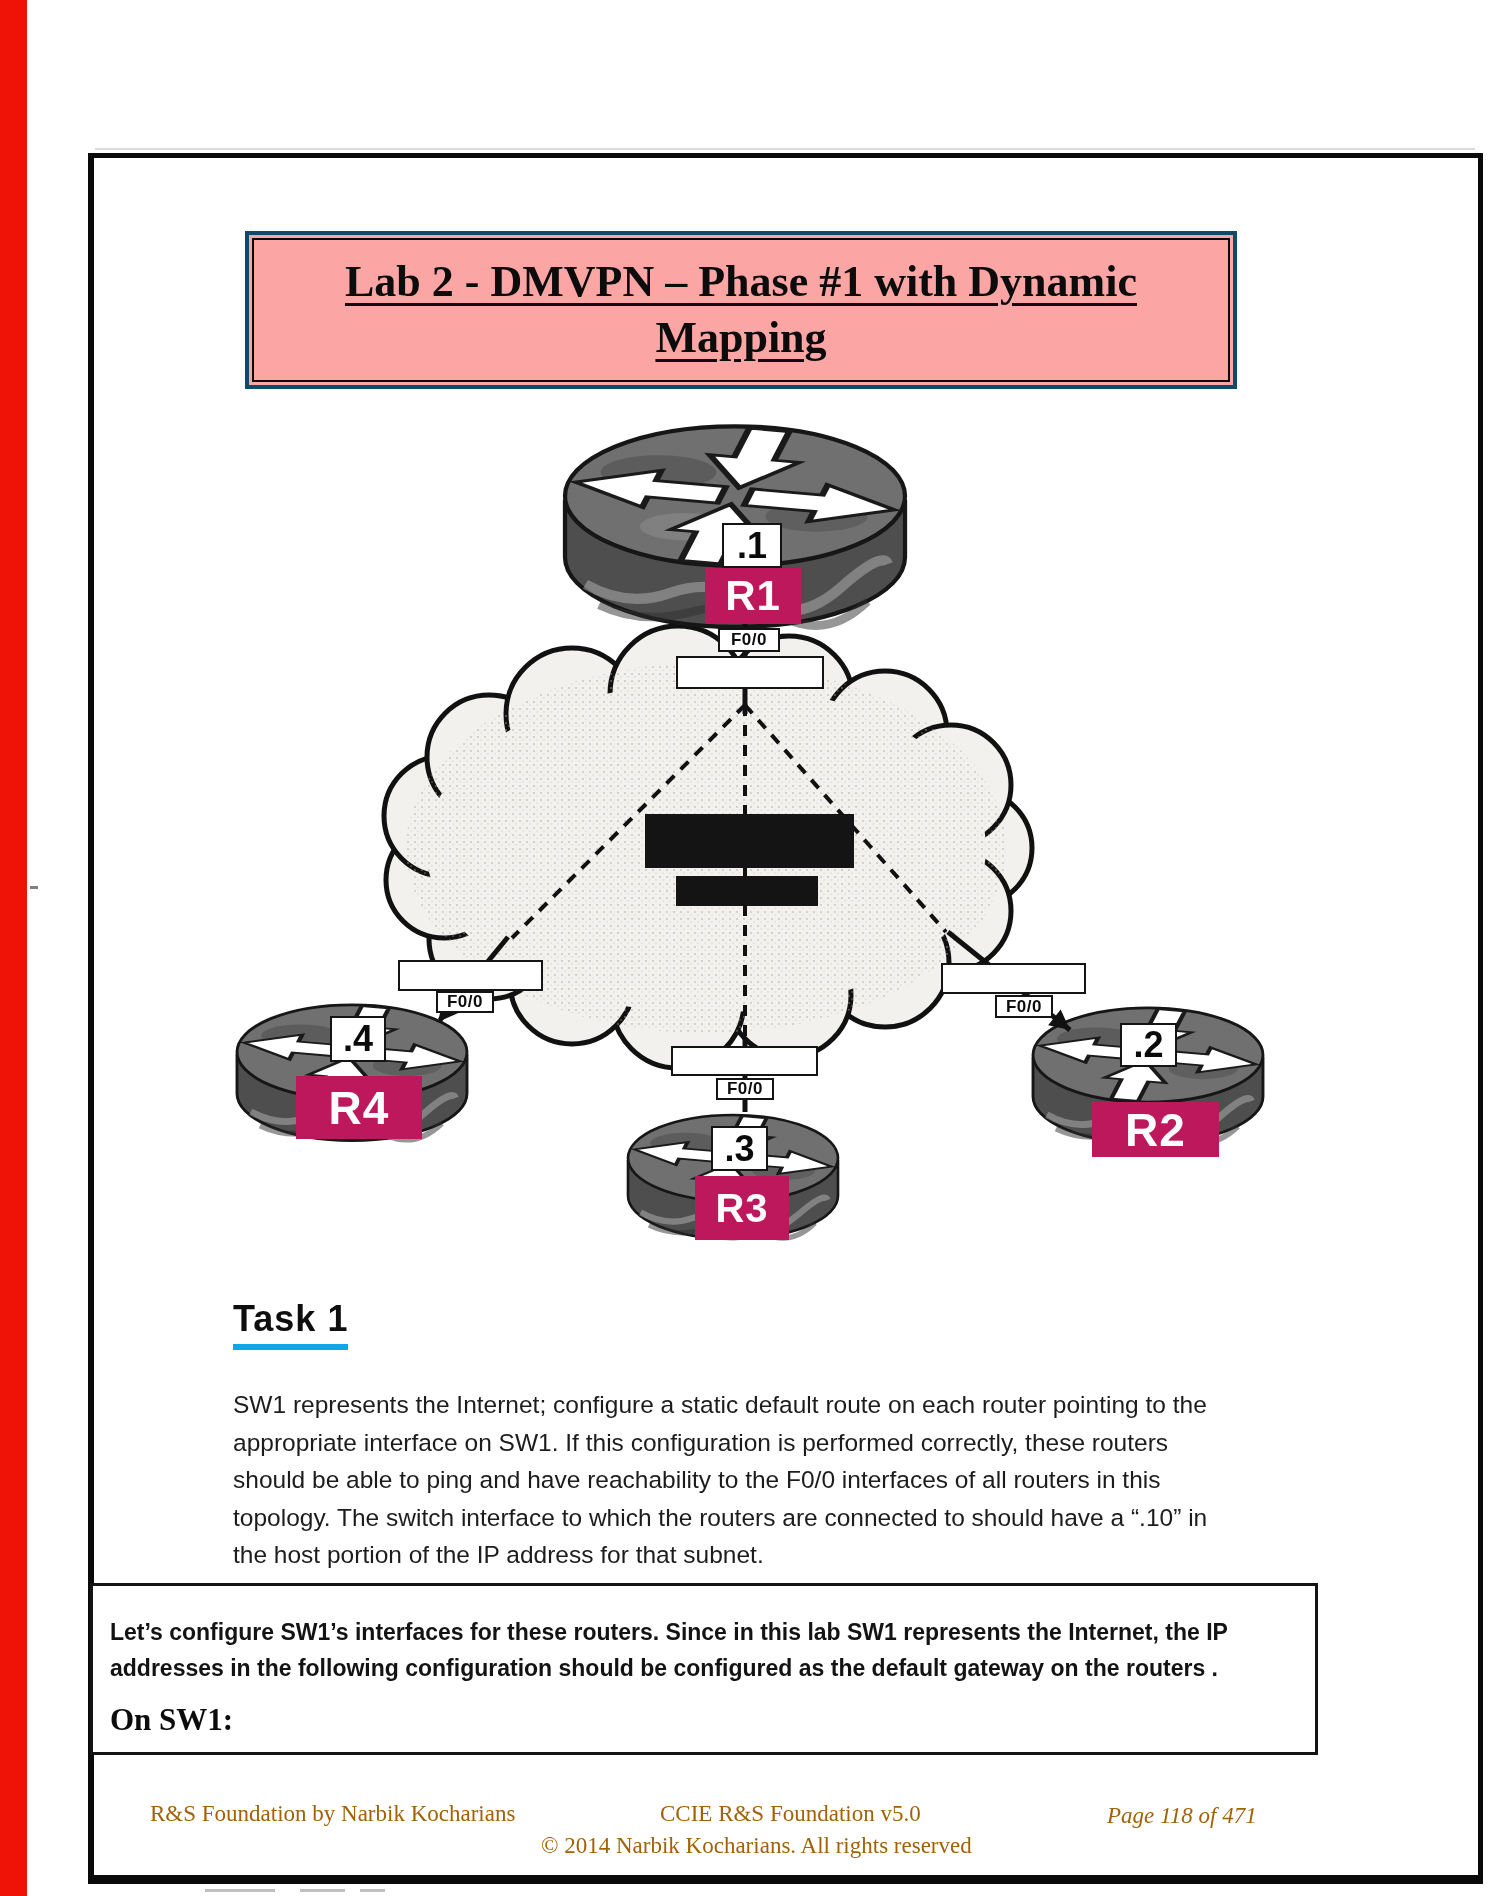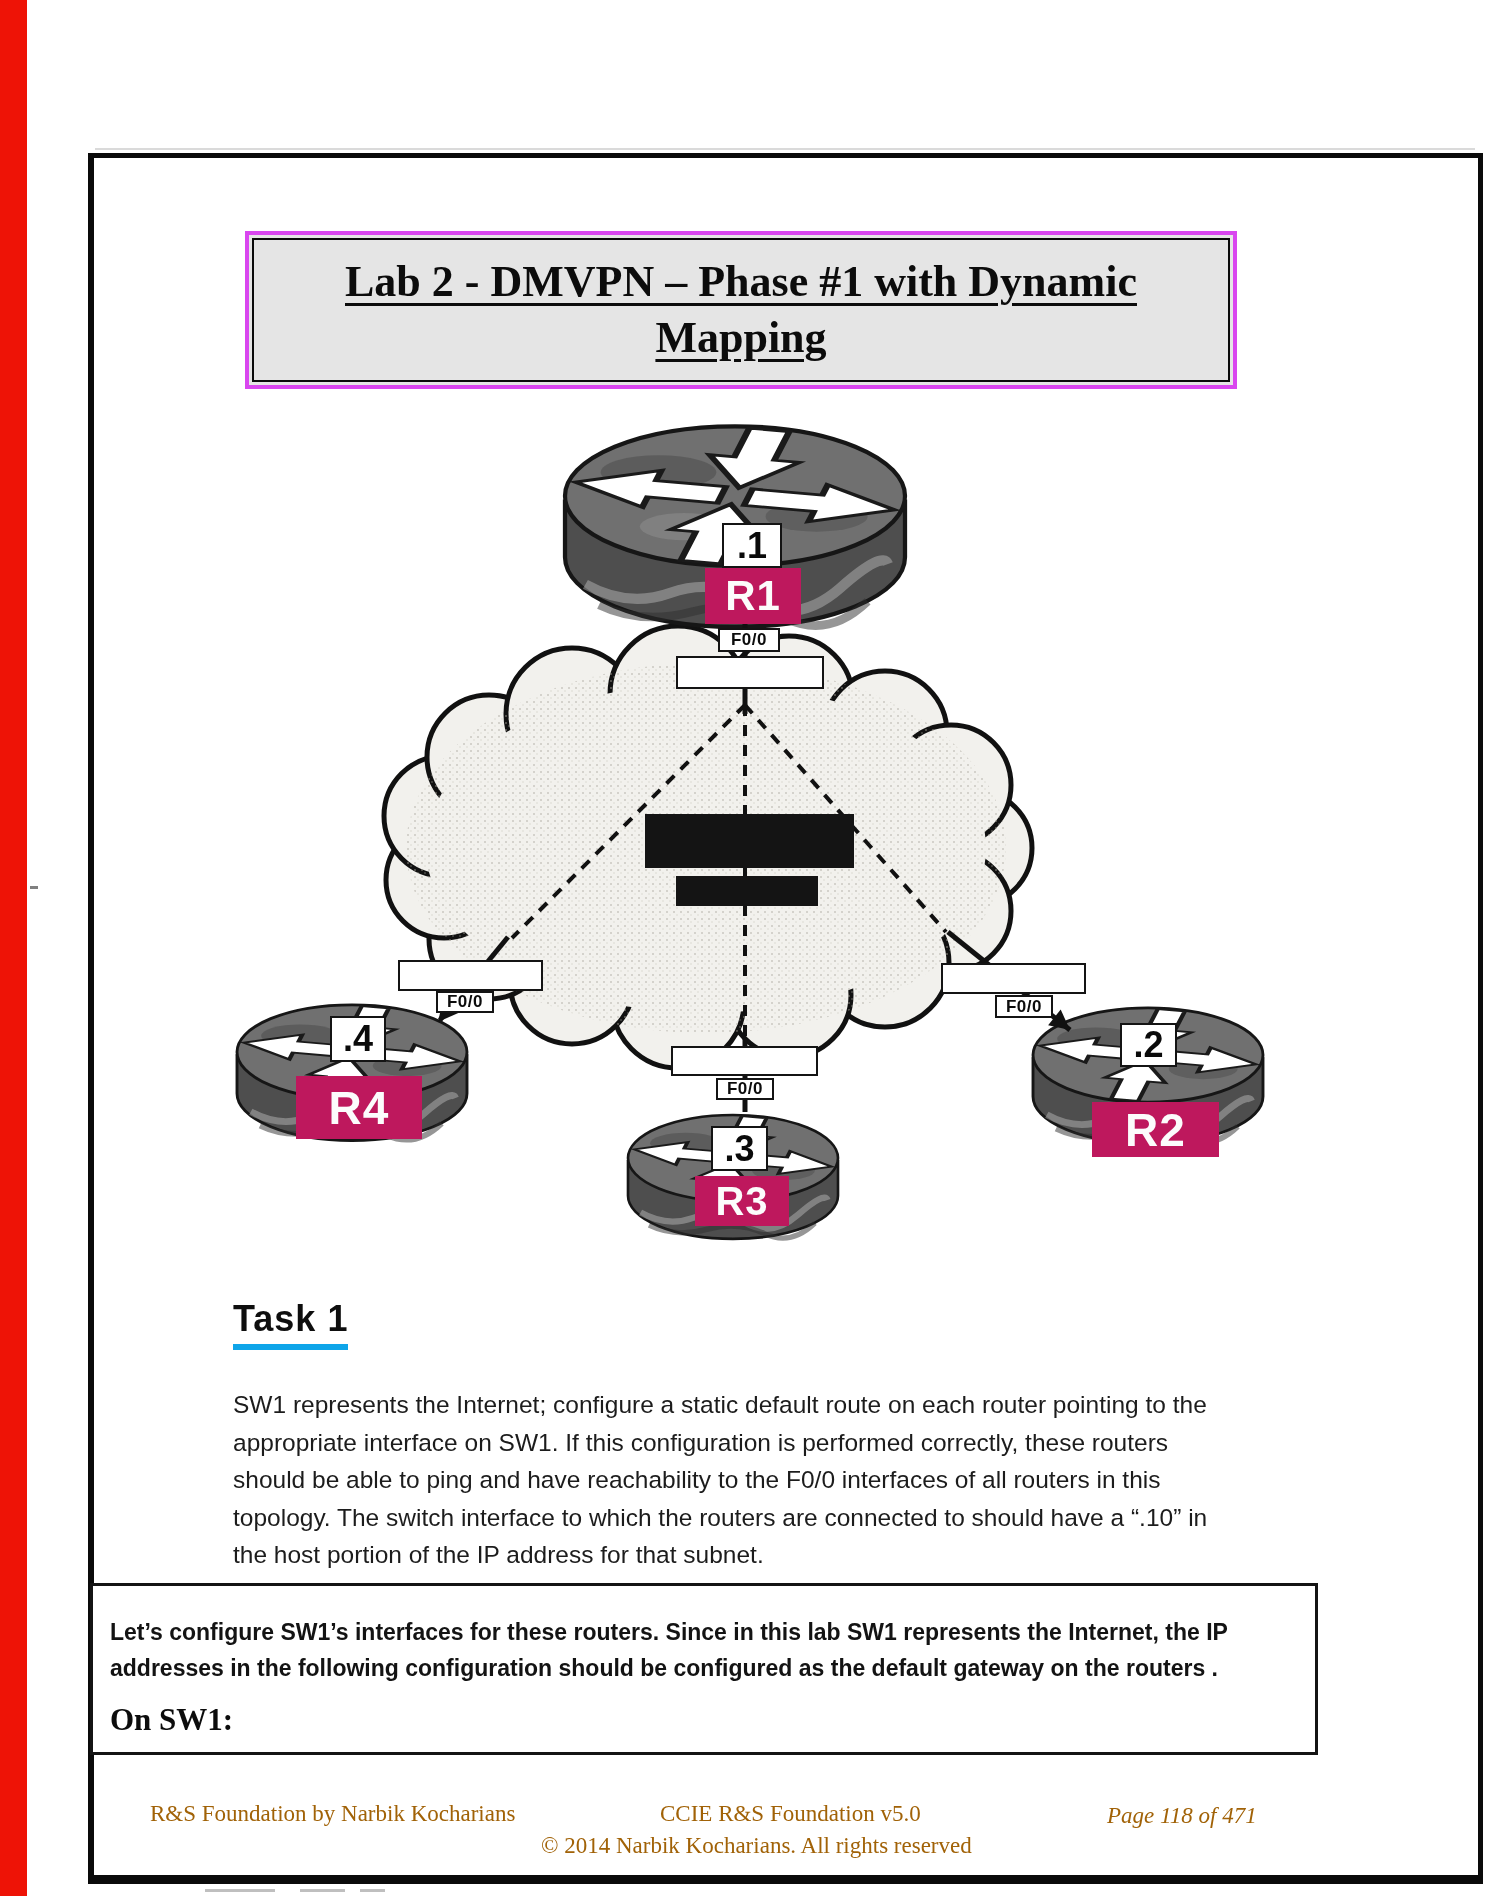--- a/index.html
+++ b/index.html
@@ -17,21 +17,21 @@
   .speck{background:#555;opacity:.75;}
   .gray-dash{background:#9c9c9c;opacity:.65;height:3px;}
 
   
   .frame{left:88px;top:153px;width:1395px;height:1731px;box-sizing:border-box;
          border:solid #0a0a0a;border-width:5px 5px 9px 6px;background:transparent;}
   .frame-top-fuzz{left:95px;top:148px;width:1380px;height:2px;background:#c2c2c2;opacity:.6;}
 
   
   .title-box{left:245px;top:231px;width:992px;height:158px;box-sizing:border-box;
-             border:4px solid #d946ef;background:#e5e5e5;}
+             border:4px solid #0c4a6e;background:#fca5a5;}
   .title-inner{position:absolute;inset:3px;border:2px solid #0a0a0a;
                display:flex;flex-direction:column;align-items:center;justify-content:center;}
   .title-line{font-family:"Liberation Serif",serif;font-weight:bold;font-size:44px;
               line-height:56px;text-decoration:underline;text-decoration-thickness:3px;
               text-underline-offset:7px;color:#0c0c0c;white-space:nowrap;}
 
   
   svg.topo{left:0;top:0;width:1492px;height:1896px;pointer-events:none;}
   .cloud-shape{fill:var(--cloud-fill);}
 
@@ -205,21 +205,21 @@
   <div class="abs subnet-box" style="left:676px;top:656px;width:148px;height:33px;"></div>
 
   <div class="abs subnet-box" style="left:398px;top:960px;width:145px;height:31px;"></div>
   <div class="abs if-box" style="left:436px;top:991px;width:58px;height:22px;">F0/0</div>
   <div class="abs ip-box" style="left:330px;top:1016px;width:56px;height:46px;">.4</div>
   <div class="abs name-box" style="left:296px;top:1076px;width:126px;height:63px;font-size:46px;">R4</div>
 
   <div class="abs subnet-box" style="left:671px;top:1046px;width:147px;height:30px;"></div>
   <div class="abs if-box" style="left:716px;top:1078px;width:58px;height:22px;">F0/0</div>
   <div class="abs ip-box" style="left:711px;top:1126px;width:57px;height:45px;">.3</div>
-  <div class="abs name-box" style="left:695px;top:1176px;width:94px;height:50px;font-size:40px;">R3</div>
+  <div class="abs name-box" style="left:695px;top:1176px;width:94px;height:64px;font-size:40px;">R3</div>
 
   <div class="abs subnet-box" style="left:941px;top:963px;width:145px;height:31px;"></div>
   <div class="abs if-box" style="left:995px;top:995px;width:58px;height:23px;">F0/0</div>
   <div class="abs ip-box" style="left:1120px;top:1023px;width:57px;height:44px;">.2</div>
   <div class="abs name-box" style="left:1092px;top:1102px;width:127px;height:55px;font-size:46px;">R2</div>
 
   <div class="abs task-heading">Task 1</div>
   <div class="abs task-text">
     <div>SW1 represents the Internet; configure a static default route on each router pointing to the</div>
     <div>appropriate interface on SW1. If this configuration is performed correctly, these routers</div>

